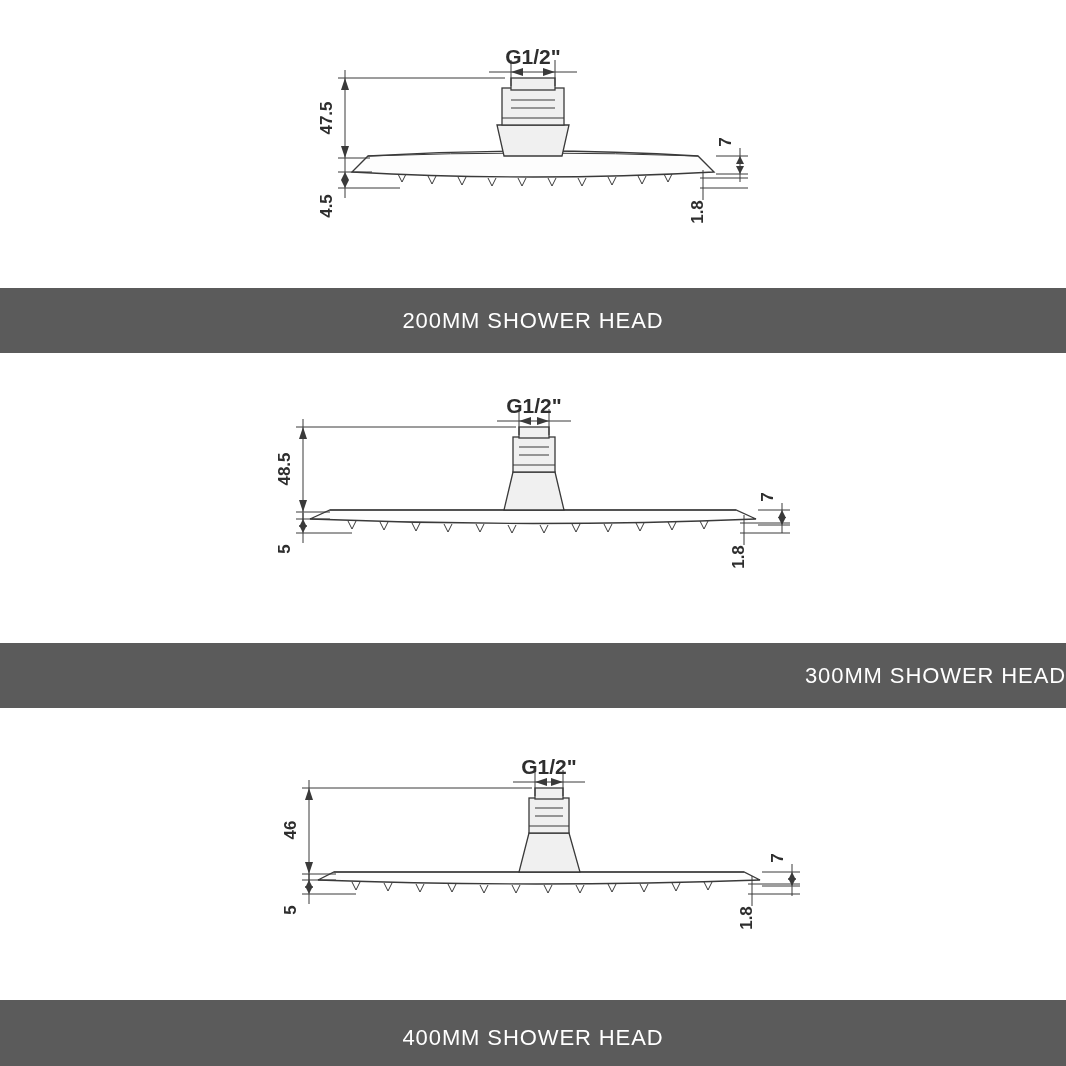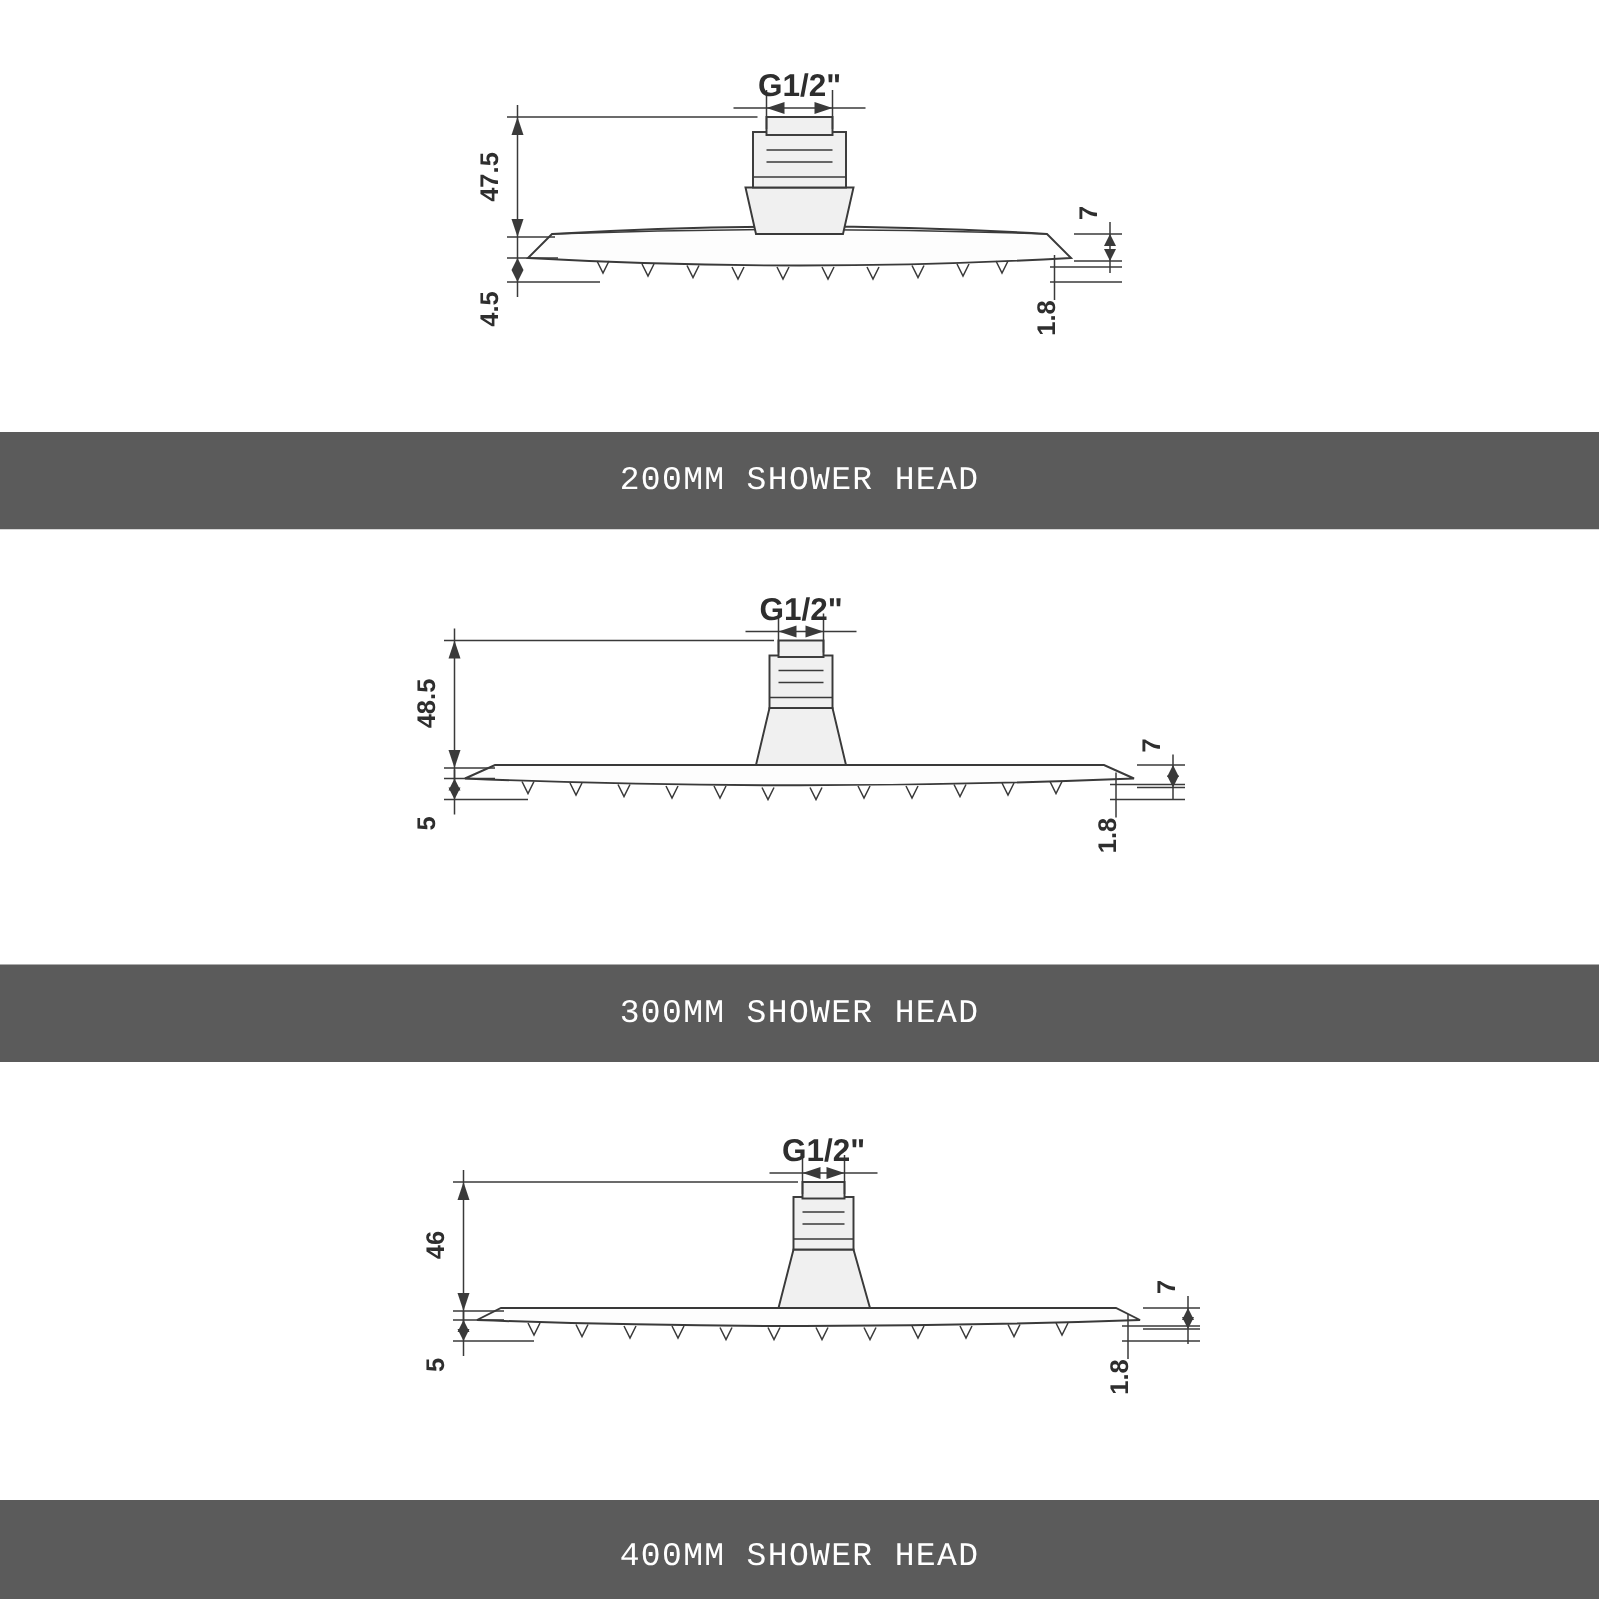--- a/index.html
+++ b/index.html
@@ -39,21 +39,21 @@
     display: flex;
     align-items: center;
     justify-content: center;
   }
   .caption-text {
     color: #ffffff;
     font-size: 22px;
     letter-spacing: 0.9px;
     font-weight: 400;
     text-align: center;
-    font-family: Liberation Mono, monospace;
+    font-family: Liberation Sans, sans-serif;
   }
 
   
   svg.dwg {
     display: block;
     width: 1066px;
   }
   .ln { stroke: #3a3a3a; fill: none; }
   .thin { stroke-width: 1; }
   .body-fill { fill: #fdfdfd; stroke: #3a3a3a; stroke-width: 1.3; }
@@ -198,21 +198,21 @@
         <text class="dim-txt" x="744" y="204" text-anchor="middle" transform="rotate(-90 744 204)">1.8</text>
 
         <line class="ln thin" x1="758" y1="157" x2="790" y2="157"></line>
         <line class="ln thin" x1="758" y1="172" x2="790" y2="172"></line>
         <line class="ln thin" x1="782" y1="150" x2="782" y2="180"></line>
         <path d="M782,157 l-4,8 l8,0 Z" fill="#3a3a3a"></path>
         <path d="M782,172 l-4,-8 l8,0 Z" fill="#3a3a3a"></path>
         <text class="dim-txt" x="773" y="144" text-anchor="middle" transform="rotate(-90 773 144)">7</text>
       </svg>
     </div>
-    <div class="caption-bar" style="height:65px;">
+    <div class="caption-bar" style="height:65px;justify-content:flex-end;">
       <span class="caption-text">300MM SHOWER HEAD</span>
     </div>
   </div>
 
   <div class="block" style="top:708px;">
     <div class="drawing-area" style="height:292px;">
       <svg class="dwg" viewBox="0 0 1066 292" height="292">
 
         <path class="body-fill" d="M318,172 L334,164 L744,164 L760,172 Q533,180 318,172 Z"></path>
         <line class="ln thin" x1="334" y1="164" x2="744" y2="164"></line>

